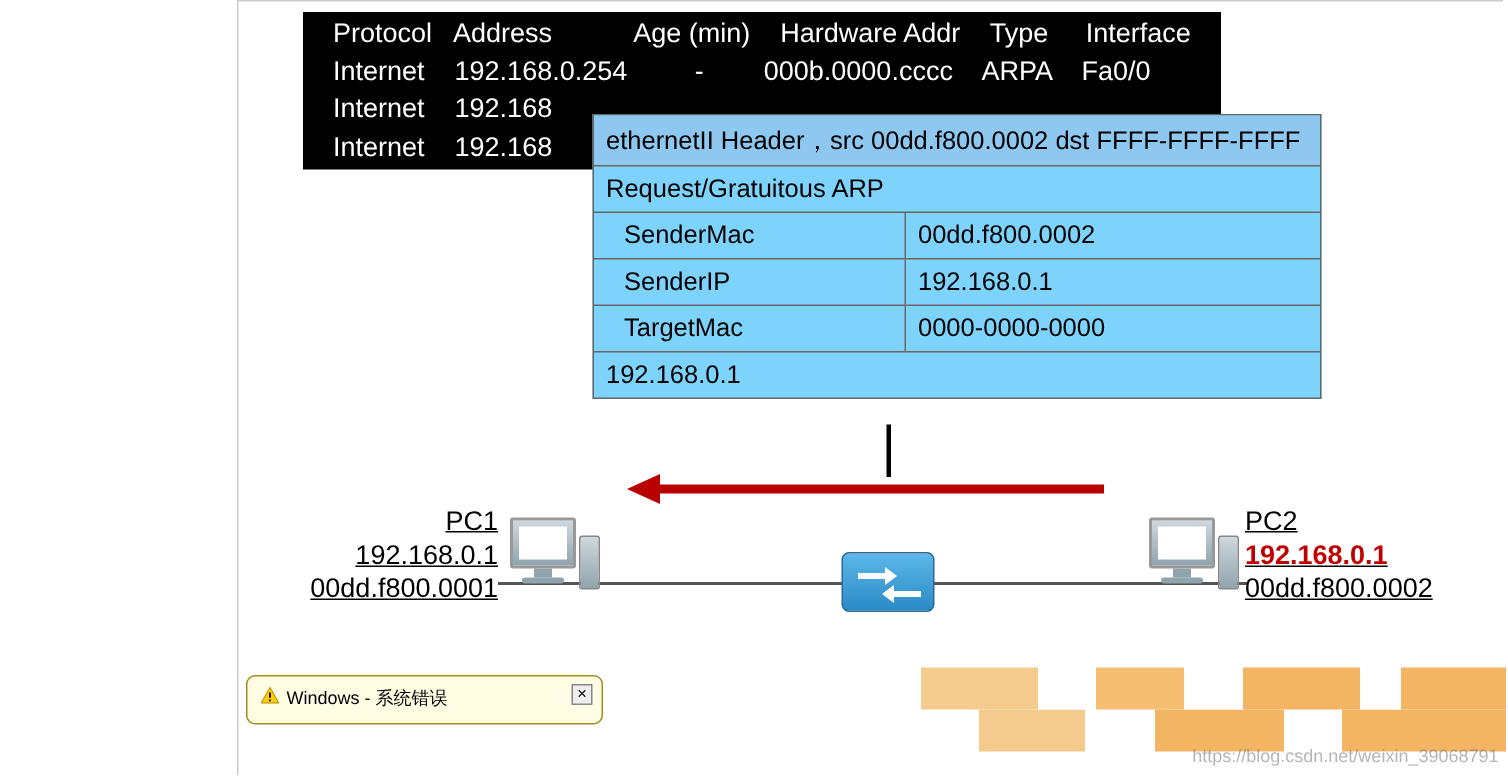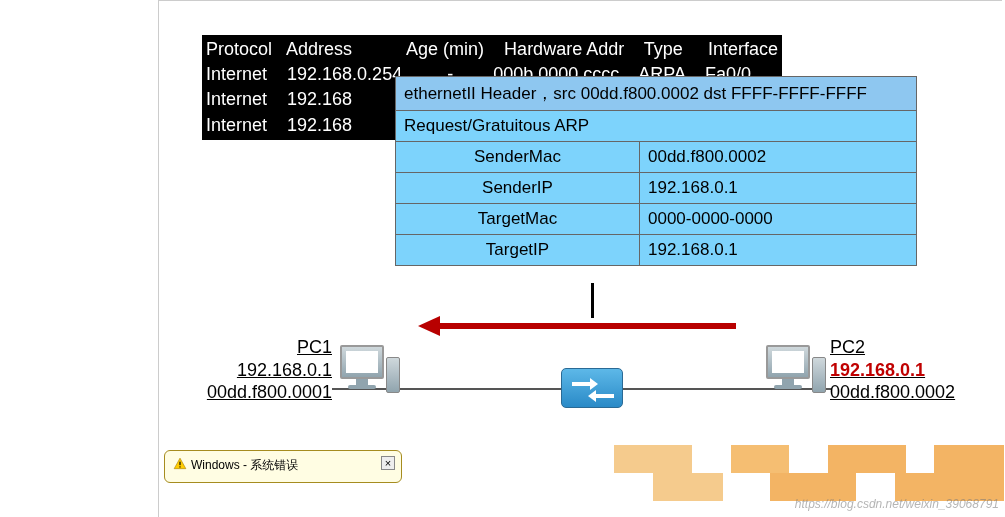--- a/index.html
+++ b/index.html
@@ -21,48 +21,46 @@
     border-top: 1px solid #ccc;
     border-left: 1px solid #ccc;
   }
   .arp-table {
     position: absolute;
     left: 202px;
     top: 8px;
     background: #000;
     color: #fff;
     font-size: 18px;
-    padding: 2px 4px;
+    padding: 2px 20px;
     line-height: 1.4;
     white-space: pre;
-    margin-top: 27px;
   }
   .arp-table .hdr { font-weight: 400; }
   .packet {
     position: absolute;
     left: 395px;
     top: 76px;
     border: 1px solid #666;
     background: #7dd3fc;
     font-size: 17px;
   }
   .packet .row {
     display: flex;
     border-bottom: 1px solid #666;
   }
   .packet .row:last-child { border-bottom: none; }
   .packet .full {
     padding: 5px 8px;
     width: 484px;
   }
   .packet .k {
-    padding: 5px 4px;
-    width: 244px;
+    padding: 5px 20px;
+    width: 208px;
     border-right: 1px solid #666;
-    text-align: center;
   }
   .packet .v {
     padding: 5px 8px;
     width: 276px;
   }
   .packet .hl { background: #8ec7f0; }
   .stem {
     position: absolute;
     left: 591px; top: 283px;
     width: 3px; height: 35px;
@@ -189,21 +187,20 @@
       linear-gradient(90deg, #f4c27a 0 20%, #fff 20% 30%, #f4b35a 30% 45%, #fff 45% 55%, #f2a84a 55% 75%, #fff 75% 82%, #f2a84a 82% 100%) 0 0/100% 28px,
       linear-gradient(90deg, #fff 0 10%, #f4c27a 10% 28%, #fff 28% 40%, #f2a84a 40% 62%, #fff 62% 72%, #f2a84a 72% 100%) 0 28px/100% 28px;
     background-repeat: no-repeat;
     opacity: 0.85;
   }
   .watermark {
     position: absolute;
     right: 6px; bottom: 6px;
     font-size: 12px;
     color: rgba(120,120,120,0.55);
-    font-style: italic;
   }
 </style>
 </head>
 <body>
 
 <div class="frame"></div>
 
 <div class="arp-table"><span class="hdr">Protocol   Address           Age (min)    Hardware Addr    Type     Interface</span>
 <span>Internet    192.168.0.254         -        000b.0000.cccc    ARPA    Fa0/0</span>
 <span>Internet    192.168</span>
@@ -222,21 +219,20 @@
   </div>
   <div class="row">
     <div class="k">SenderIP</div>
     <div class="v">192.168.0.1</div>
   </div>
   <div class="row">
     <div class="k">TargetMac</div>
     <div class="v">0000-0000-0000</div>
   </div>
   <div class="row">
-    <div class="k">TargetIP</div>
     <div class="v">192.168.0.1</div>
   </div>
 </div>
 
 <div class="stem"></div>
 
 <div class="arrow">
   <div class="arrow-line"></div>
   <div class="arrow-head"></div>
 </div>

